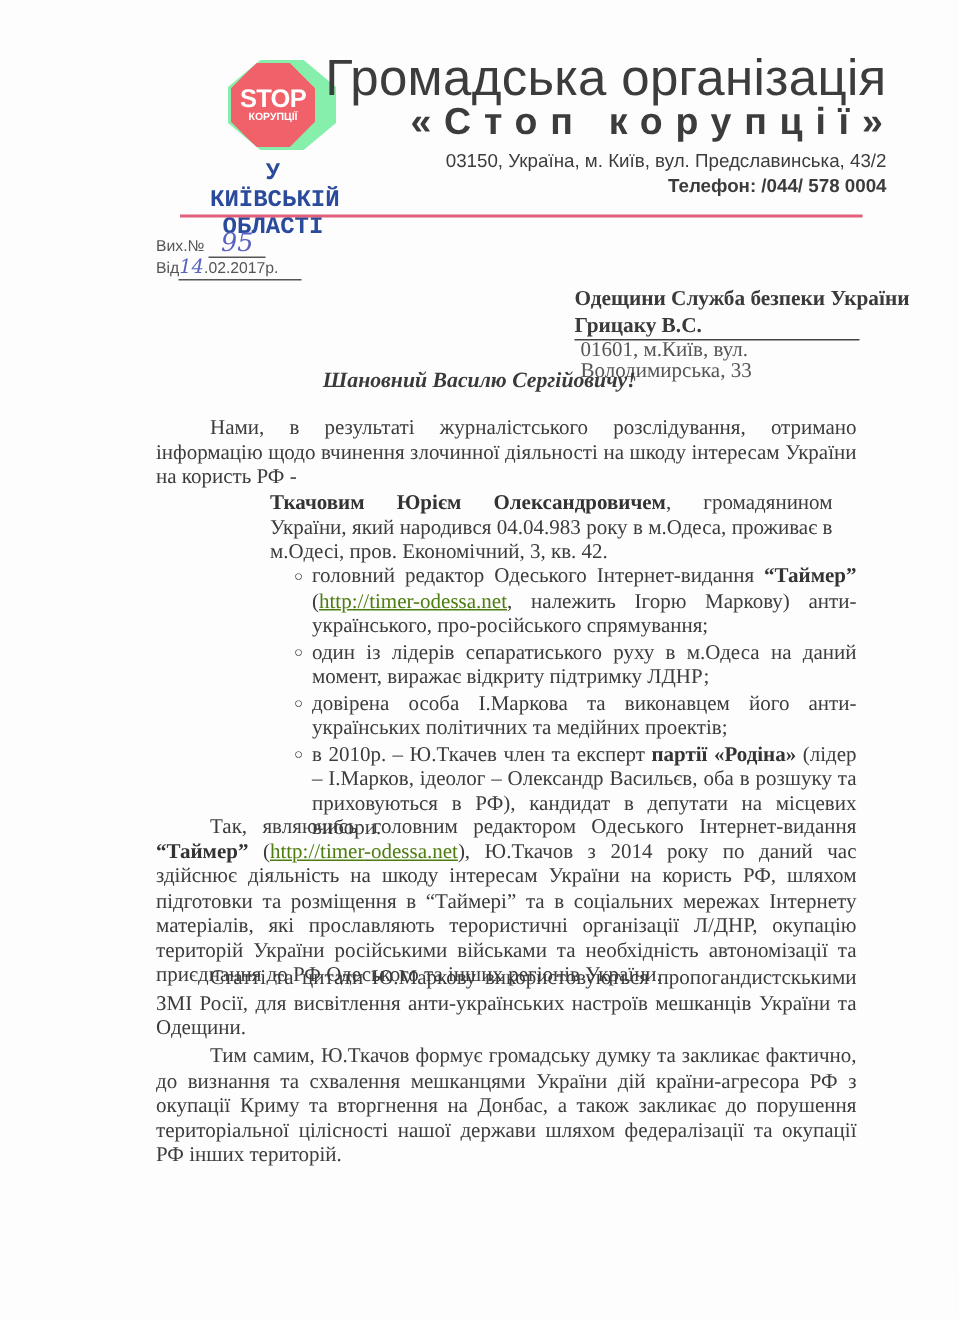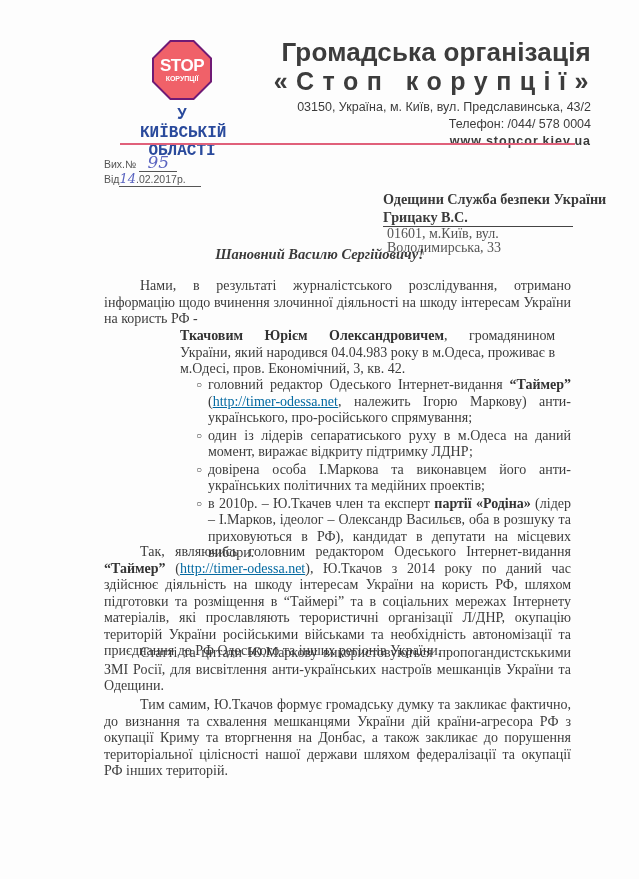--- a/index.html
+++ b/index.html
@@ -6,42 +6,43 @@
     body {
       width: 639px; height: 879px; background: #ffffff; position: relative; overflow: hidden;
       font-family: "Liberation Serif", serif; color: #3a3a3a;
     }
     .page { position: absolute; left: 0; top: 0; width: 639px; height: 879px; background: #fdfdfd; }
 
     
     .logo { position: absolute; left: 140px; top: 36px; width: 110px; }
     .octagon {
       position: absolute; left: 12px; top: 4px; width: 60px; height: 60px;
-      background: #701a75;
+      background: #86efac;
       clip-path: polygon(30% 0, 70% 0, 100% 30%, 100% 70%, 70% 100%, 30% 100%, 0 70%, 0 30%);
+      padding-left: 12px;
     }
     .octagon-inner {
       position: absolute; left: 2px; top: 2px; width: 56px; height: 56px;
       background: #f06169;
       clip-path: polygon(30% 0, 70% 0, 100% 30%, 100% 70%, 70% 100%, 30% 100%, 0 70%, 0 30%);
       display: flex; flex-direction: column; align-items: center; justify-content: center;
     }
     .stop-word { font-family: "Liberation Sans", sans-serif; font-weight: bold; color: #fff; font-size: 17px; line-height: 17px; letter-spacing: -0.5px; }
     .stop-sub { font-family: "Liberation Sans", sans-serif; font-weight: bold; color: #fff; font-size: 7px; line-height: 9px; }
     .region {
       position: absolute; left: 0; top: 70px; width: 84px; text-align: center;
       font-family: Liberation Mono, monospace; font-weight: bold; color: #2a4a9c;
       font-size: 16px; line-height: 18px;
     }
 
     .org { position: absolute; right: 48px; top: 38px; text-align: right; font-family: "Liberation Sans", sans-serif; color: #3c3c3c; }
-    .org-name { font-size: 26px; font-weight: bold; line-height: 28px; letter-spacing: 0.2px; }
+    .org-name { font-size: 34px; font-weight: normal; line-height: 28px; letter-spacing: 0.2px; }
     .org-name2 { font-size: 25px; font-weight: bold; line-height: 30px; letter-spacing: 8.5px; margin-right: -6px; }
     .org-addr { font-size: 12.5px; font-weight: normal; line-height: 17px; margin-top: 3px; }
-    .org-tel { font-size: 12.5px; font-weight: normal; line-height: 17px; }
+    .org-tel { font-size: 12.5px; font-weight: bold; line-height: 17px; }
     .org-web { font-size: 12.5px; font-weight: bold; line-height: 17px; letter-spacing: 1px; }
     .header-rule { position: absolute; left: 120px; top: 143px; width: 455px; height: 2px; background: #e0607a; }
 
     
     .outgoing { position: absolute; left: 104px; top: 155px; font-family: "Liberation Sans", sans-serif; font-size: 10.5px; color: #555; line-height: 14px; }
     .outgoing .hand { font-family: "DejaVu Serif", serif; font-style: italic; color: #5a64c0; font-size: 17px; }
     .u-line { display: inline-block; border-bottom: 1px solid #555; }
 
     
     .addressee { position: absolute; left: 383px; top: 190px; width: 190px; }
@@ -52,21 +53,21 @@
     .salutation { position: absolute; left: 0; width: 639px; top: 246px; text-align: center; font-style: italic; font-weight: bold; font-size: 14.5px; color: #3a3a3a; }
 
     
     .body-text { font-size: 14px; line-height: 16.5px; color: #3c3c3c; text-align: justify; }
     .para { position: absolute; left: 104px; width: 467px; }
     .indent { text-indent: 36px; }
     .person { position: absolute; left: 180px; width: 375px; }
     .bullets { position: absolute; left: 196px; width: 375px; margin: 0; padding: 0; list-style: none; }
     .bullets li { position: relative; padding-left: 12px; margin-bottom: 1px; }
     .bullets li .bullet { position: absolute; left: 0; top: 0; font-size: 10px; }
-    .link { color: #0369a1; text-decoration: underline; }
+    .link { color: #4d7c0f; text-decoration: underline; }
     b { color: #333; }
   </style>
 </head>
 <body>
 
 <div class="page">
 
   <div class="logo">
     <div class="octagon">
       <div class="octagon-inner">
@@ -78,21 +79,20 @@
       <div>У КИЇВСЬКІЙ</div>
       <div>ОБЛАСТІ</div>
     </div>
   </div>
 
   <div class="org">
     <div class="org-name">Громадська організація</div>
     <div class="org-name2">«Стоп корупції»</div>
     <div class="org-addr">03150, Україна, м. Київ, вул. Предславинська, 43/2</div>
     <div class="org-tel">Телефон: /044/ 578 0004</div>
-    <div class="org-web">www.stopcor.kiev.ua</div>
   </div>
   <div class="header-rule"></div>
 
   <div class="outgoing">
     <div>
       <span>Вих.№</span>
       <span class="u-line" style="width:38px; text-align:center;">
         <span class="hand">95</span>
       </span>
     </div>

